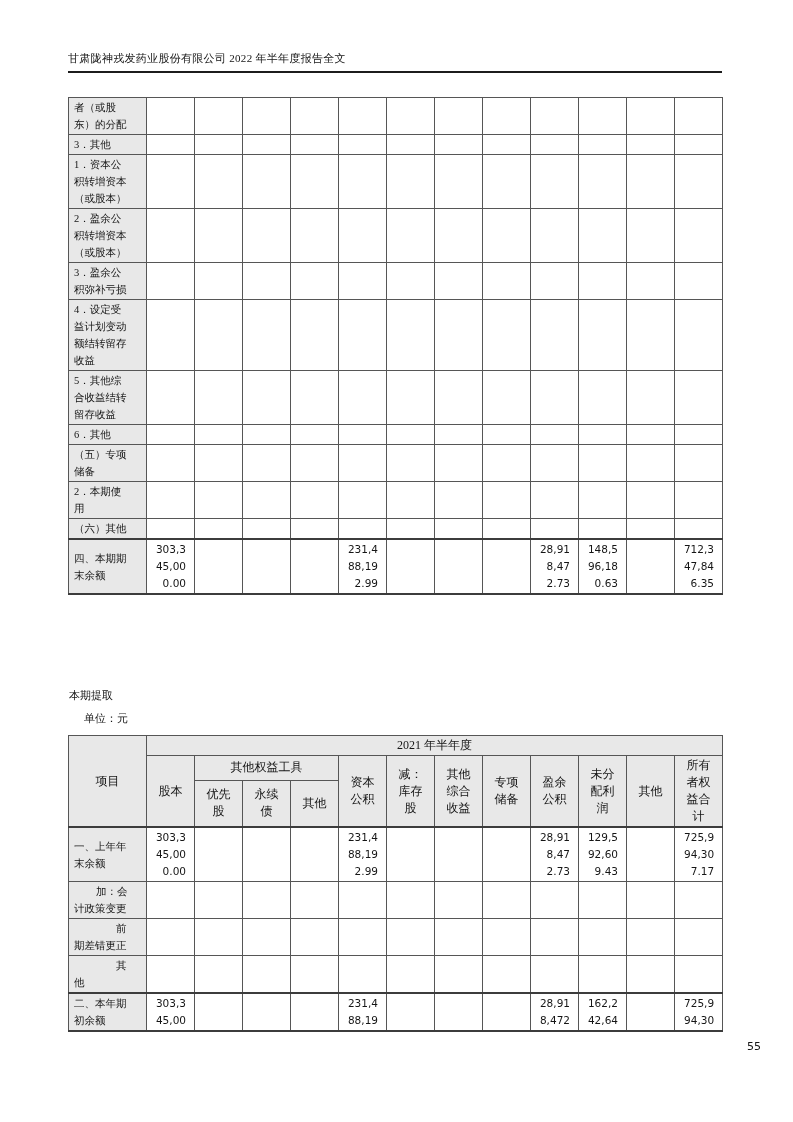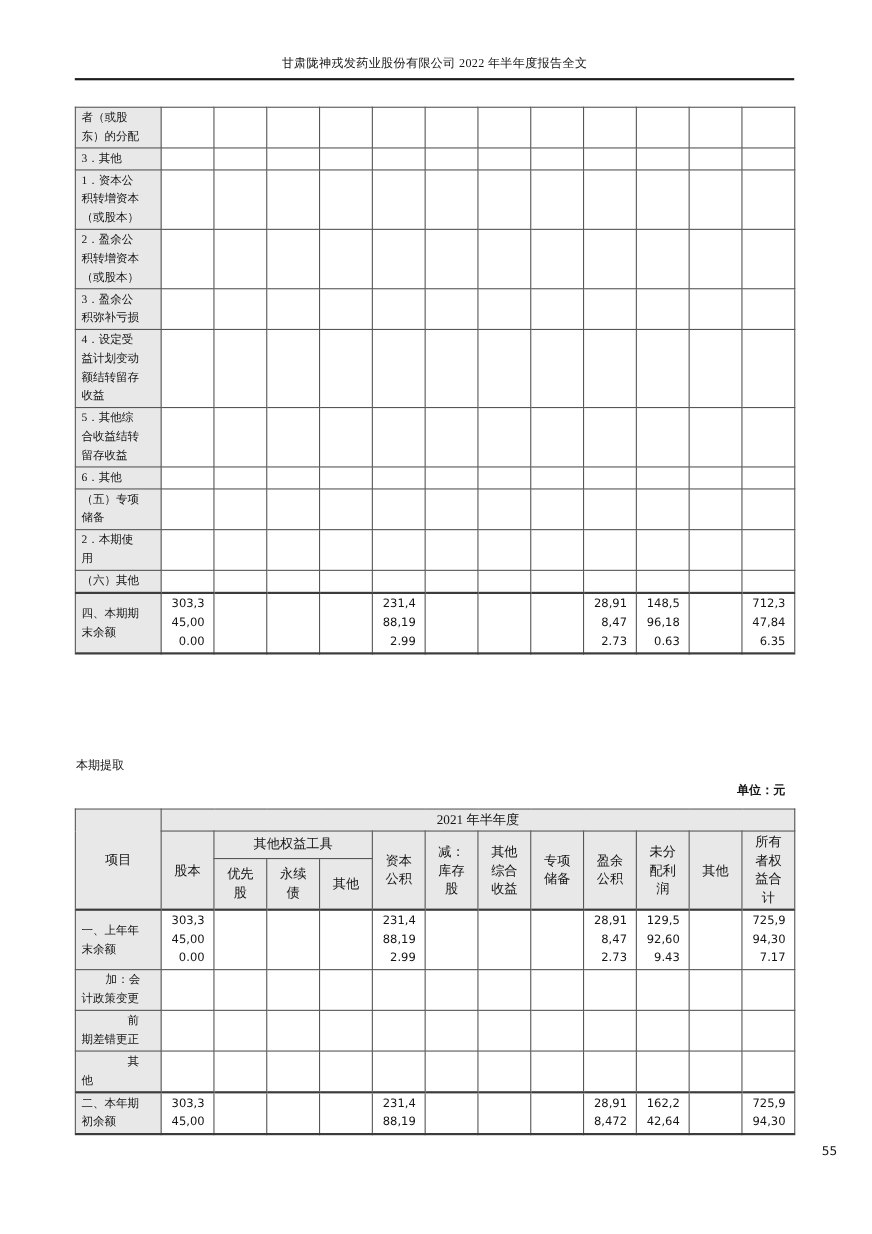--- a/index.html
+++ b/index.html
@@ -2,21 +2,21 @@
 <html style="--cell-bg: #e8e8e8;"><head>
 <meta charset="utf-8">
 <style>
   html,body{margin:0;padding:0;background:#ffffff;}
   .page{
     position:relative;width:793px;height:1122px;background:#fff;overflow:hidden;
     font-family:"Liberation Serif","DejaVu Serif",serif;color:#151515;
   }
   .doc-header{
     position:absolute;left:68px;width:654px;top:51px;
-    text-align:center;font-size:11px;line-height:15px;letter-spacing:.3px;font-family:Liberation Serif, serif;
+    text-align:left;font-size:11px;line-height:15px;letter-spacing:.3px;font-family:Liberation Serif, serif;
   }
   .header-rule{
     position:absolute;left:68px;width:654px;top:71px;height:0;
     border-top:2px solid #1c1c1c;
   }
   table{
     position:absolute;left:68px;width:654px;
     border-collapse:collapse;table-layout:fixed;
     border:1px solid #3c3c3c;border-bottom-width:2px;
   }
@@ -34,21 +34,21 @@
     padding:1px 17px 1px 5px;text-align:left;
   }
   td.num{
     font-family:"DejaVu Sans",sans-serif;font-size:10.5px;line-height:17px;
     padding:1px 8px;text-align:right;word-break:break-all;
   }
   tr.sep th, tr.sep td{border-top:2px solid #3c3c3c;}
   .ind1{text-indent:22px;}
   .ind2{text-indent:42px;margin-left:16px;}
   .section-label{position:absolute;left:69px;top:688px;font-size:11px;}
-  .unit-label{position:absolute;left:60px;width:654px;top:711px;text-align:right;font-size:11px;font-weight:bold;}
+  .unit-label{position:absolute;left:84px;width:654px;top:711px;text-align:left;font-size:11px;}
   .page-number{position:absolute;right:32px;top:1040px;font-size:11px;font-family:"DejaVu Sans",sans-serif;}
 </style>
 </head>
 <body>
 
 <div class="page">
 
   <div class="doc-header">甘肃陇神戎发药业股份有限公司 2022 年半年度报告全文</div>
   <div class="header-rule"></div>
 

